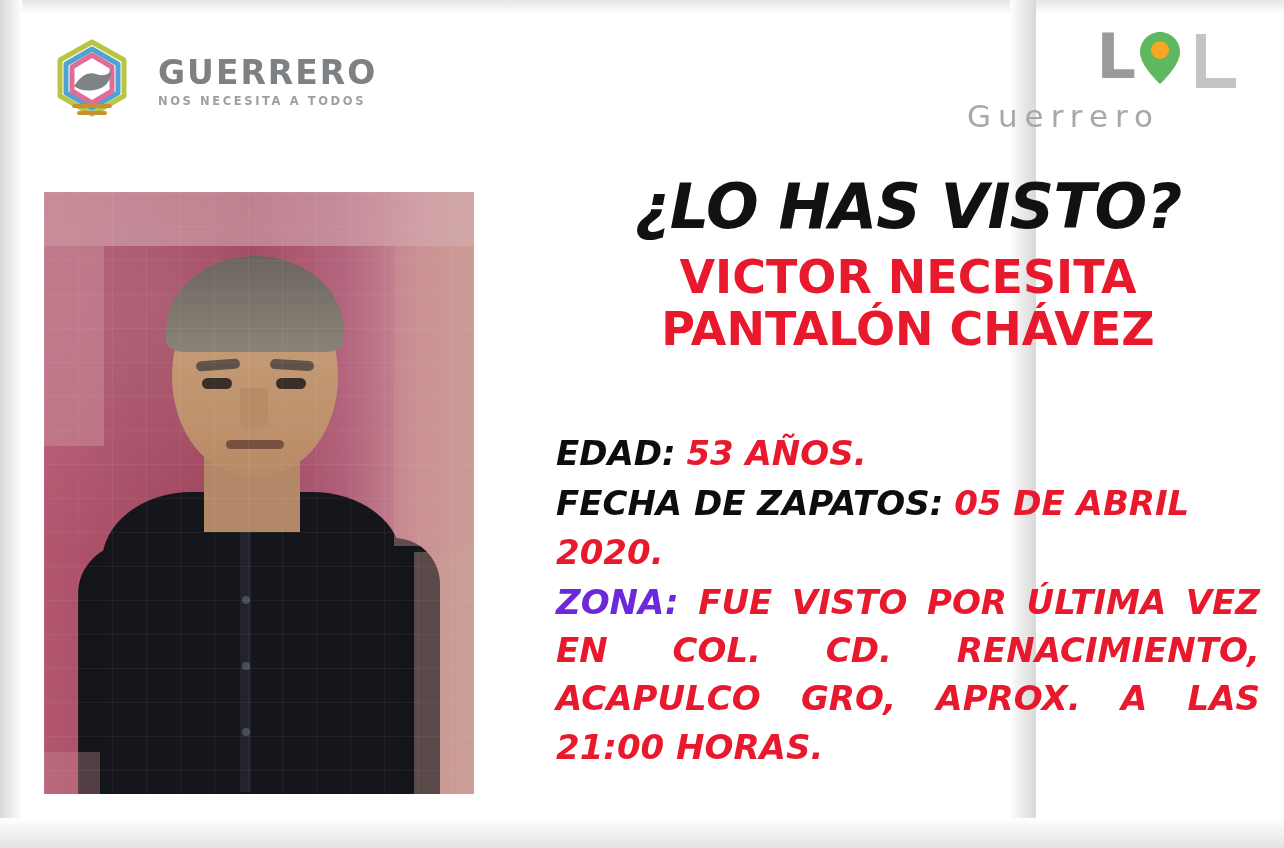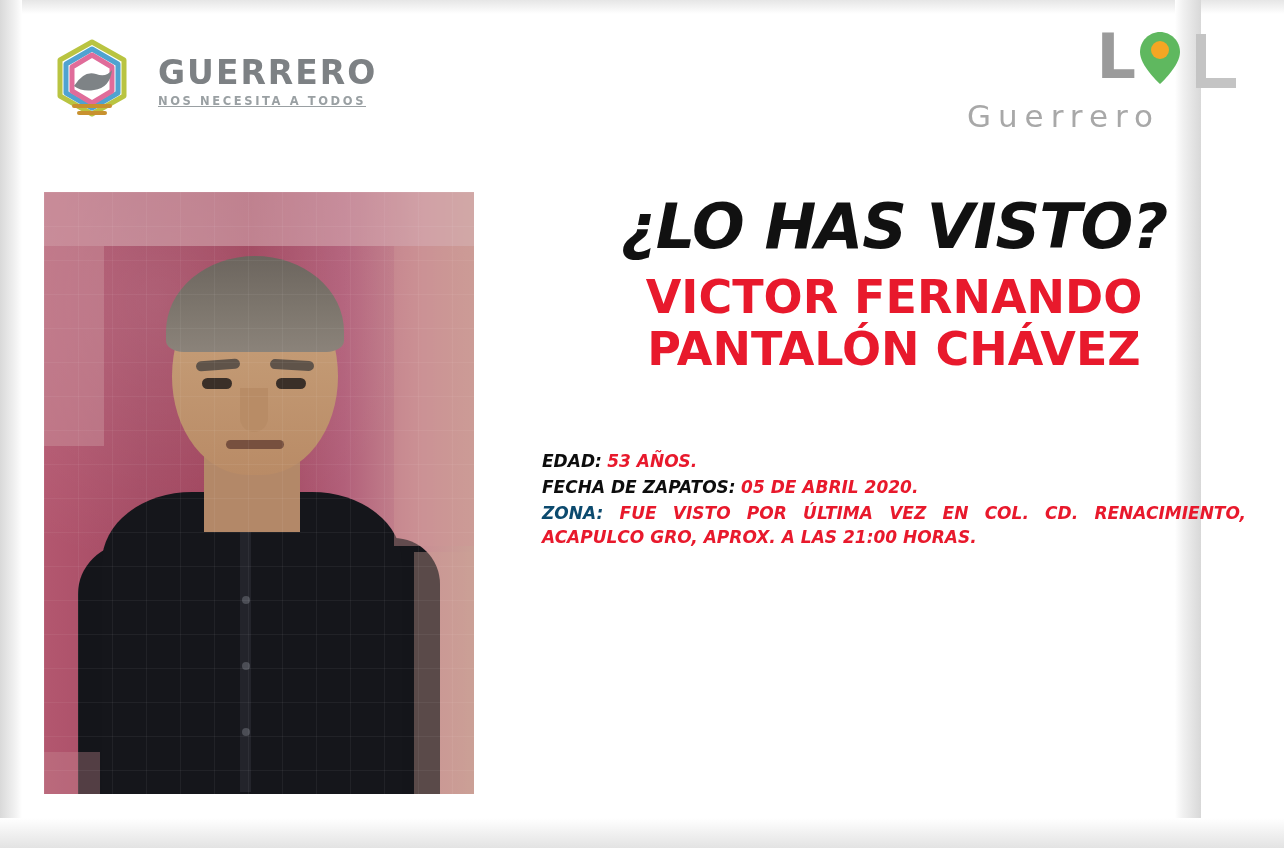--- a/index.html
+++ b/index.html
@@ -8,21 +8,21 @@
     background: #ffffff;
   }
   body {
     width: 1284px;
     height: 848px;
     font-family: "Liberation Sans", sans-serif;
     overflow: hidden;
   }
   .poster {
     position: relative;
-    width: 1201px;
+    width: 1036px;
     height: 848px;
     background: #ffffff;
     box-sizing: border-box;
   }
   
   .edge-left {
     position: absolute;
     left: 0; top: 0;
     width: 22px; height: 848px;
     background: linear-gradient(to right, #d9d9d9, #f2f2f2 70%, #ffffff);
@@ -80,21 +80,20 @@
     line-height: 1;
     font-family: "DejaVu Sans", sans-serif;
   }
   .guerrero-word .g-sub {
     font-size: 11.5px;
     font-weight: bold;
     letter-spacing: 2.6px;
     color: #9aa0a3;
     margin-top: 5px;
     font-family: "DejaVu Sans", sans-serif;
-    text-decoration: underline;
   }
 
   .locatel {
     position: absolute;
     right: 78px;
     top: 10px;
     text-align: right;
   }
   .locatel-row {
     display: flex;
@@ -281,24 +280,23 @@
     top: 248px;
     width: 58px;
     height: 9px;
     background: #77503f;
     border-radius: 5px;
   }
 
   
   .content {
     position: absolute;
-    left: 542px;
+    left: 556px;
     top: 176px;
     width: 704px;
-    margin-top: 20px;
   }
   .headline {
     font-family: "DejaVu Sans", sans-serif;
     font-weight: bold;
     font-style: italic;
     font-size: 62px;
     color: #111111;
     letter-spacing: -1px;
     text-align: center;
     line-height: 1;
@@ -310,21 +308,21 @@
     font-size: 46px;
     color: #e8192c;
     text-align: center;
     line-height: 1.12;
     letter-spacing: 0px;
     margin: 0;
   }
   .details {
     margin-top: 74px;
     font-family: "DejaVu Sans", sans-serif;
-    font-size: 17px;
+    font-size: 34px;
     line-height: 1.42;
     color: #111111;
     font-style: italic;
   }
   .det-row {
     margin-bottom: 2px;
   }
   .lbl {
     font-weight: bold;
     color: #0d0d0d;
@@ -334,21 +332,21 @@
     color: #e8192c;
     font-style: italic;
     font-weight: bold;
   }
   .det-block {
     color: #e8192c;
     font-style: italic;
     font-weight: bold;
     text-align: justify;
   }
-  .det-block .lbl { color: #0c4a6e; }
+  .det-block .lbl { color: #6d28d9; }
 </style>
 </head>
 <body>
 
 <div class="poster">
 
   <div class="edge-top"></div>
   <div class="edge-left"></div>
   <div class="edge-right"></div>
   <div class="edge-bottom"></div>
@@ -414,21 +412,21 @@
     <div class="px-block" style="left:0;top:0;width:430px;height:54px;background:rgba(215,175,180,0.55)"></div>
     <div class="px-block" style="left:0;top:54px;width:60px;height:200px;background:rgba(205,150,160,0.45)"></div>
     <div class="px-block" style="left:350px;top:54px;width:80px;height:300px;background:rgba(208,150,150,0.42)"></div>
     <div class="px-block" style="left:370px;top:360px;width:60px;height:242px;background:rgba(206,160,150,0.38)"></div>
     <div class="px-block" style="left:0;top:560px;width:56px;height:42px;background:rgba(200,140,150,0.35)"></div>
     <div class="pixels"></div>
   </div>
 
   <div class="content">
     <div class="headline">¿LO HAS VISTO?</div>
-    <div class="name">VICTOR FERNANDO</div>
+    <div class="name">VICTOR NECESITA</div>
     <div class="name">PANTALÓN CHÁVEZ</div>
 
     <div class="details">
       <div class="det-row">
         <span class="lbl">EDAD:</span>
         <span class="val">53 AÑOS.</span>
       </div>
       <div class="det-row">
         <span class="lbl">FECHA DE ZAPATOS:</span>
         <span class="val">05 DE ABRIL 2020.</span>

